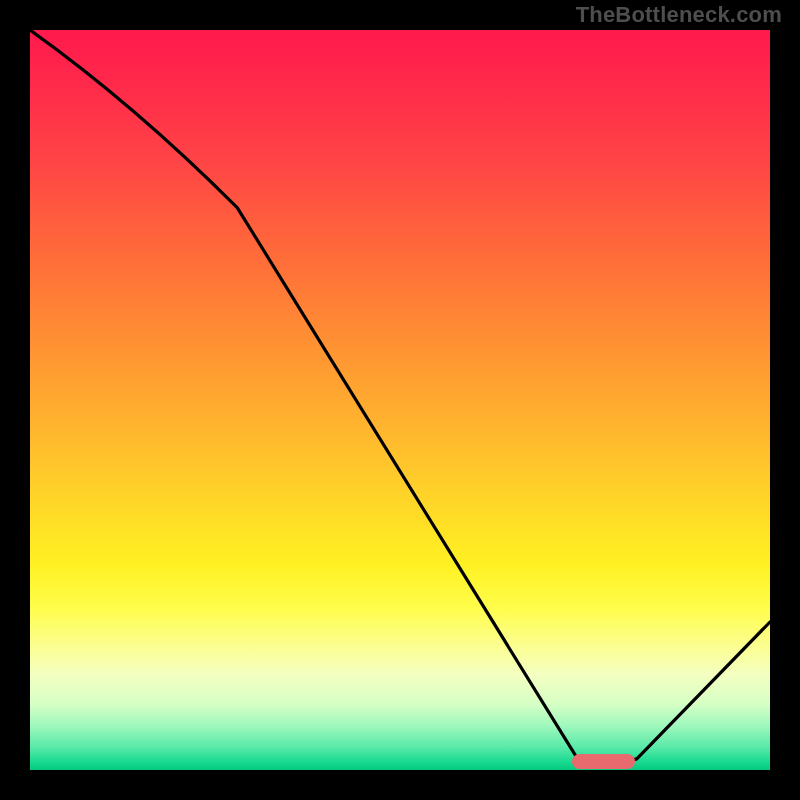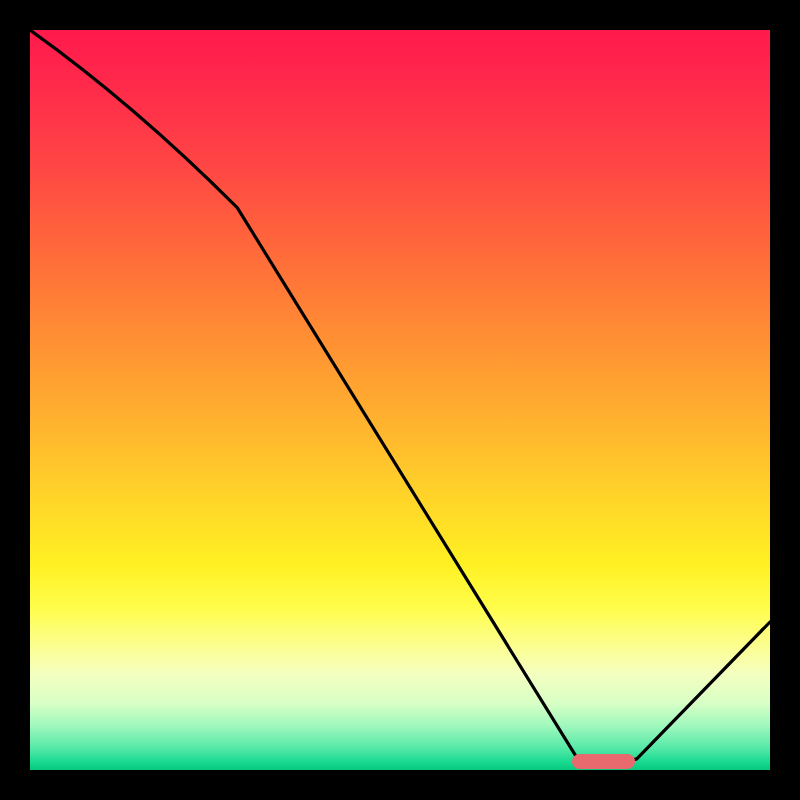--- a/index.html
+++ b/index.html
@@ -73,20 +73,21 @@
     height: 15px;
     border-radius: 8px;
     background: #e86a6f;
     z-index: 5;
   }
 </style>
 </head>
 <body>
 
 <div class="frame">
+  <div class="watermark">TheBottleneck.com</div>
 
   <div class="plot-area">
     <div class="grad"></div>
 
     <svg class="curve" viewBox="0 0 740 740" preserveAspectRatio="none">
       <path id="curve-path" d="M 0 0 Q 103.60000000000001 73.99999999999999 207.20000000000002 177.6 L 547.6 728.9 Q 577.2 737.04 606.8 728.9 L 740 592" stroke="#000" stroke-width="3.2" fill="none" stroke-linejoin="round" stroke-linecap="round"></path>
     </svg>
 
     <div id="marker" class="marker" style="width: 62.16px; left: 542.42px; top: 724.12px;"></div>
   </div>

